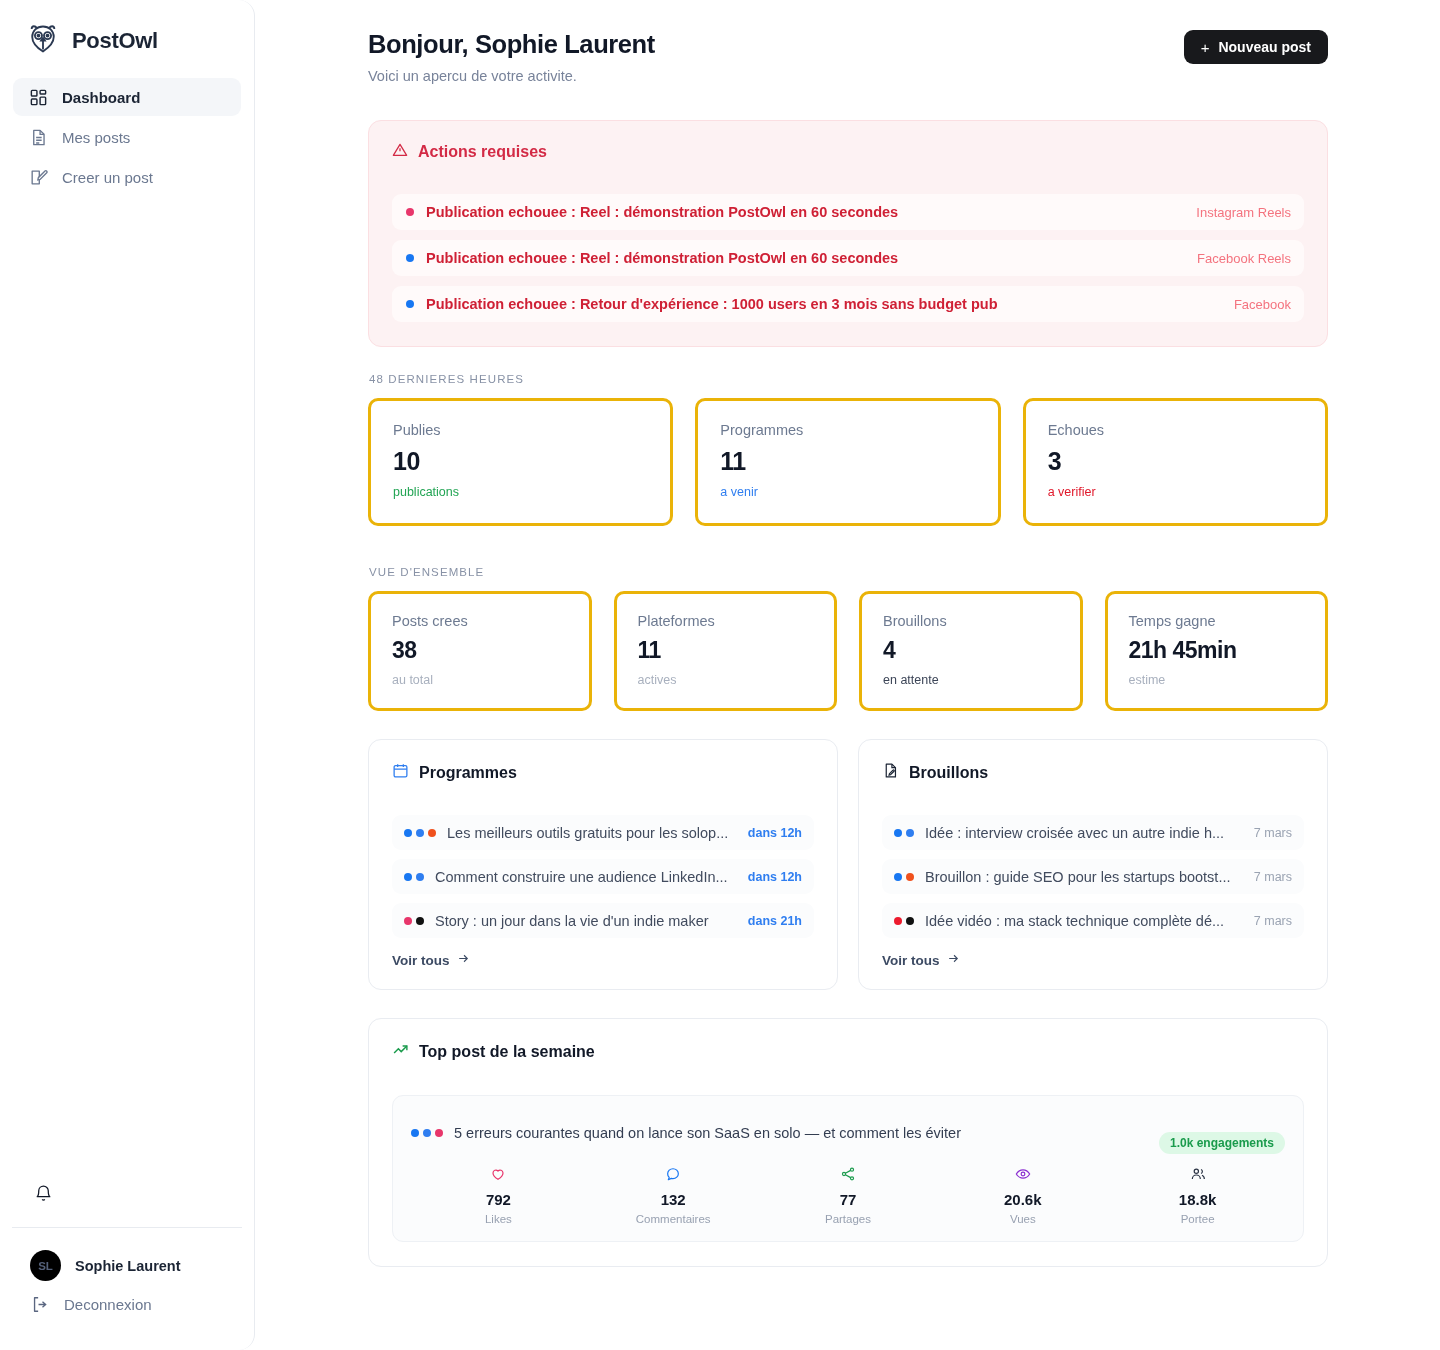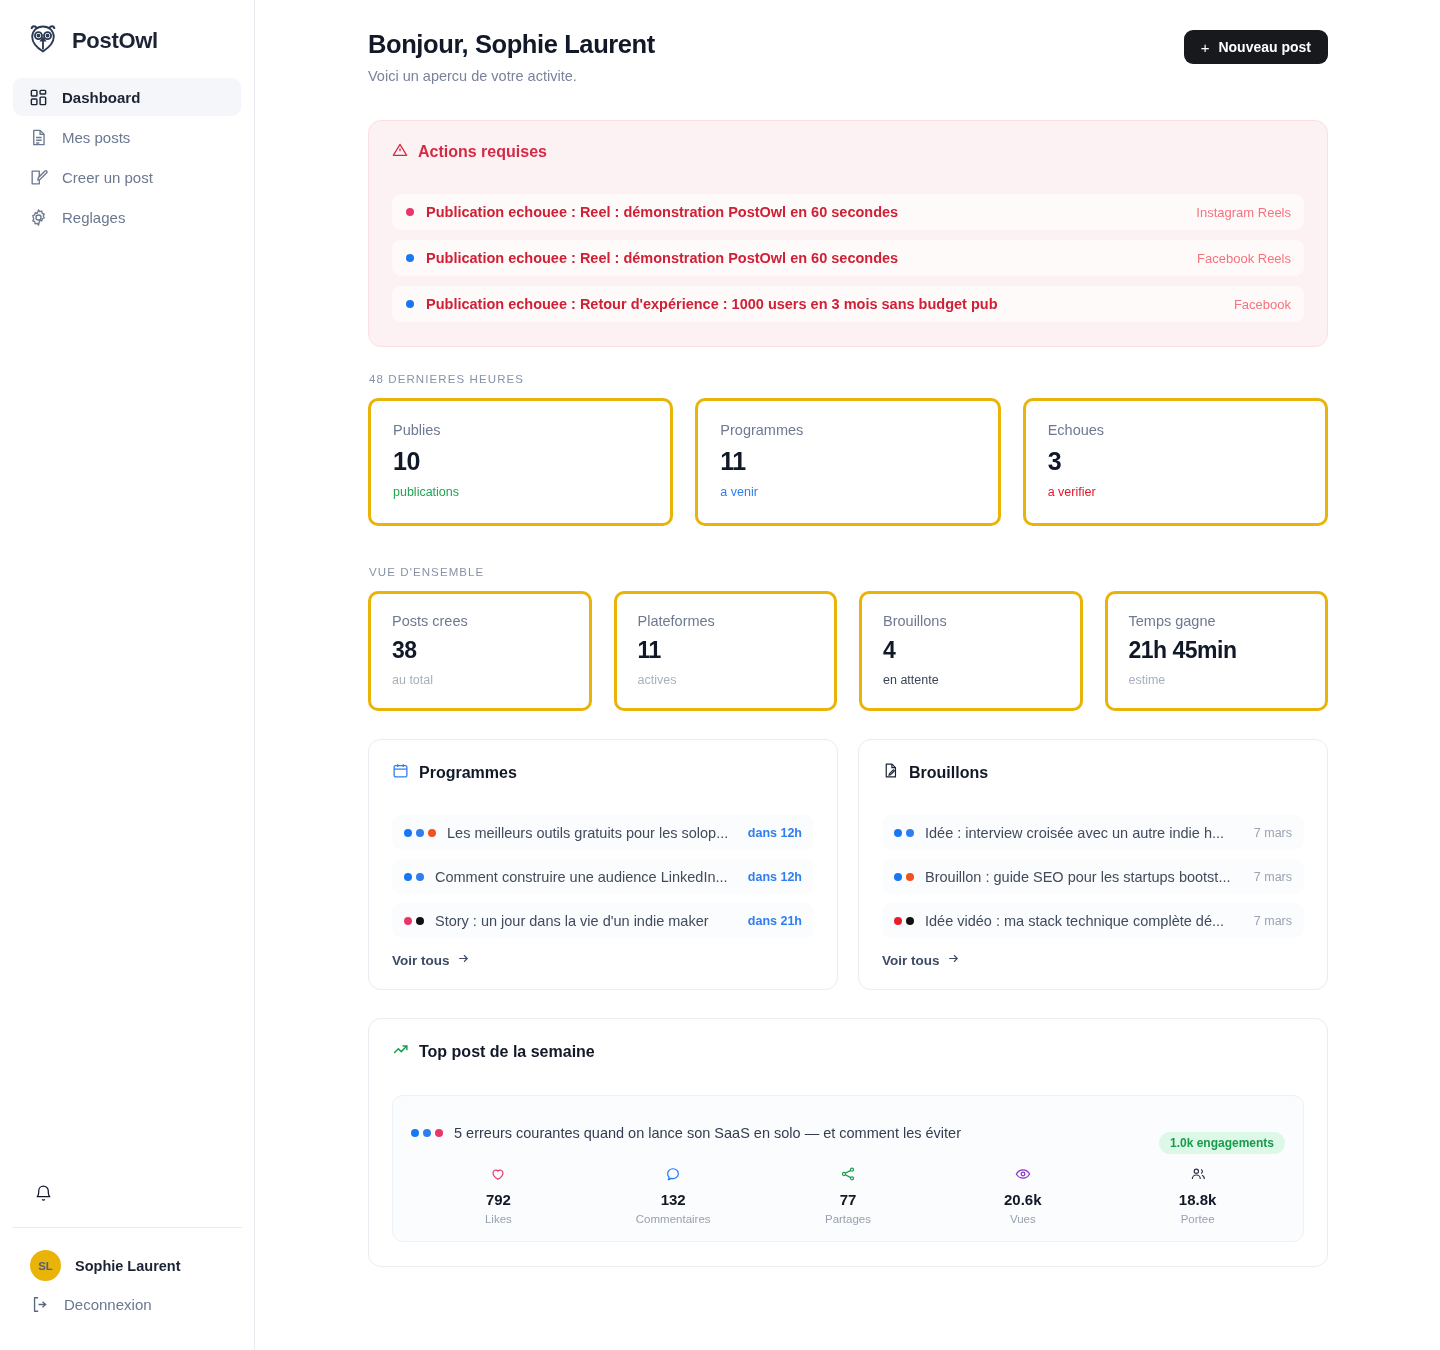--- a/index.html
+++ b/index.html
@@ -12,40 +12,41 @@
   }
   .app { display: flex; width: 1440px; height: 1350px; }
 
   
   .sidebar {
     width: 255px; height: 1350px;
     border-right: 1px solid #e8ebf0;
     background: #ffffff;
     display: flex; flex-direction: column;
     flex: 0 0 255px;
+    border-radius: 16px;
   }
   .brand { display: flex; align-items: center; gap: 12px; padding: 22px 0 18px 26px; }
   .brand-name { font-size: 22px; font-weight: bold; letter-spacing: -0.3px; color: #1b2434; }
   .nav { padding: 0 13px; display: flex; flex-direction: column; gap: 2px; }
   .nav-item {
     display: flex; align-items: center; gap: 14px;
     height: 38px; padding: 0 16px;
     border-radius: 9px;
     font-size: 15px; color: #6b7890;
     cursor: pointer;
   }
   .nav-item.active { background: #f4f6f9; color: #1b2434; font-weight: bold; }
   .nav-ico { width: 19px; height: 19px; display: block; flex: 0 0 19px; }
   .sb-spacer { flex: 1 1 auto; }
   .bell-row { padding: 0 0 20px 34px; }
   .sb-divider { height: 1px; background: #e8ebf0; margin: 0 12px; }
   .user-row { display: flex; align-items: center; gap: 14px; padding: 22px 0 0 30px; }
   .avatar {
     width: 31px; height: 31px; border-radius: 50%;
-    background: #eab308; color: #55617a;
+    background: #000000; color: #55617a;
     font-size: 11.5px; font-weight: bold;
     display: flex; align-items: center; justify-content: center;
   }
   .user-name { font-size: 14.5px; font-weight: bold; color: #1b2434; }
   .logout-row {
     display: flex; align-items: center; gap: 14px;
     padding: 14px 0 36px 31px;
     font-size: 15px; color: #6b7890; cursor: pointer;
   }
 
@@ -203,29 +204,20 @@
       </div>
       <div class="nav-item">
         <span class="nav-ico">
           <svg viewBox="0 0 24 24" fill="none" stroke="#6b7890" stroke-width="1.7">
             <path d="M4 4h9v16H4z" stroke-linejoin="round"></path>
             <path d="M20.2 3.8l-8.4 8.4-.6 2.8 2.8-.6 8.4-8.4a1.4 1.4 0 0 0 0-2l-.2-.2a1.4 1.4 0 0 0-2 0z" fill="#ffffff"></path>
           </svg>
         </span>
         <span>Creer un post</span>
       </div>
-      <div class="nav-item">
-        <span class="nav-ico">
-          <svg viewBox="0 0 24 24" fill="none" stroke="#6b7890" stroke-width="1.7">
-            <circle cx="12" cy="12" r="3.2"></circle>
-            <path d="M12 2.5l1.6 2.2 2.6-.7.5 2.7 2.5 1-1.2 2.4 1.2 2.4-2.5 1-.5 2.7-2.6-.7L12 21.5l-1.6-2.2-2.6.7-.5-2.7-2.5-1 1.2-2.4L4.8 9.7l2.5-1 .5-2.7 2.6.7z" stroke-linejoin="round"></path>
-          </svg>
-        </span>
-        <span>Reglages</span>
-      </div>
     </nav>
 
     <div class="sb-spacer"></div>
 
     <div class="bell-row">
       <span>
         <svg width="19" height="19" viewBox="0 0 24 24" fill="none" stroke="#111827" stroke-width="1.6">
           <path d="M18 8.6a6 6 0 1 0-12 0c0 6-2 7.4-2 7.4h16s-2-1.4-2-7.4z" stroke-linejoin="round"></path>
           <path d="M10.4 19.5a1.9 1.9 0 0 0 3.2 0"></path>
         </svg>

